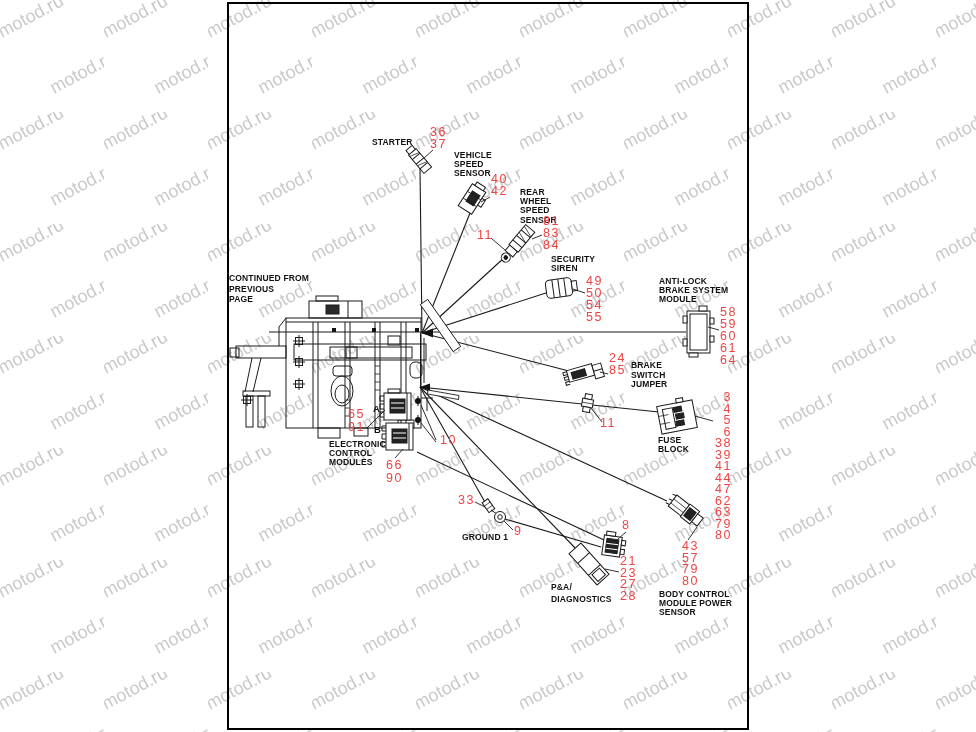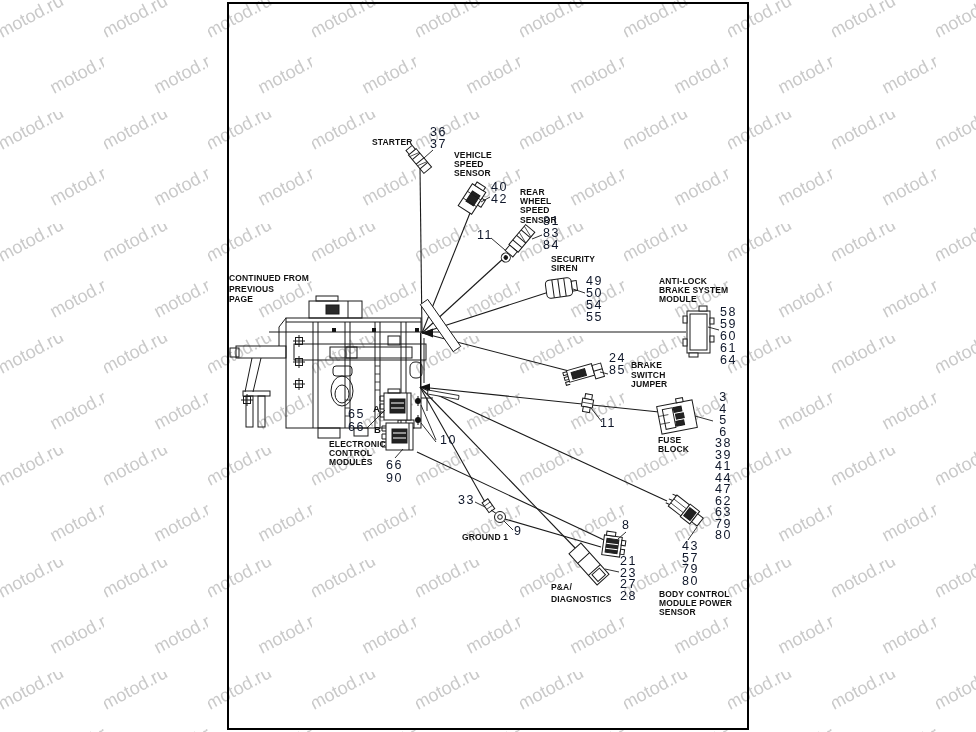--- a/index.html
+++ b/index.html
@@ -8,22 +8,22 @@
     background:#ffffff;font-family:"Liberation Sans",sans-serif;
   }
   #art{position:absolute;left:0;top:0;}
   .lbl{
     position:absolute;color:#111;font:700 8.5px/9.2px "Liberation Sans",sans-serif;
     white-space:pre-line;letter-spacing:.15px;
   }
   .lbl.left{text-align:left;}
   .lbl.wide{line-height:10.5px;}
   .num{
-    position:absolute;color:#0f172a;font:400 12.5px/12px "Liberation Sans",sans-serif;
-    white-space:pre-line;letter-spacing:1.6px;text-align:center;
+    position:absolute;color:#ef4444;font:400 12.5px/12px "Liberation Sans",sans-serif;
+    white-space:pre-line;letter-spacing:1.6px;text-align:right;
   }
   .num.tight{line-height:11.5px;}
   .tag{
     position:absolute;color:#111;font:700 9.5px/10px "Liberation Sans",sans-serif;
   }
 </style>
 </head>
 <body>
 
 <svg id="art" width="976" height="732" viewBox="0 0 976 732">
@@ -261,21 +261,21 @@
 PREVIOUS
 PAGE</div>
 
 <div class="lbl" style="left:372px;top:138px;width:46px">STARTER</div>
 <div class="num" style="left:430px;top:126px">36
 37</div>
 
 <div class="lbl" style="left:454px;top:151px;width:48px">VEHICLE
 SPEED
 SENSOR</div>
-<div class="num" style="left:491px;top:181px">40
+<div class="num" style="left:491px;top:173px">40
 42</div>
 
 <div class="lbl" style="left:520px;top:188px;width:58px">REAR WHEEL
 SPEED
 SENSOR</div>
 <div class="num" style="left:543px;top:215px">81
 83
 84</div>
 <div class="num" style="left:477px;top:229px">11</div>
 
@@ -332,21 +332,21 @@
 27
 28</div>
 <div class="lbl" style="left:551px;top:581px;width:68px;line-height:12px">P&amp;A/
 DIAGNOSTICS</div>
 
 <div class="num" style="left:458px;top:494px">33</div>
 <div class="num" style="left:514px;top:525px">9</div>
 <div class="lbl" style="left:462px;top:533px;width:52px">GROUND 1</div>
 
 <div class="num" style="left:348px;top:408px;line-height:13px">65
-66</div>
+91</div>
 <div class="tag" style="left:373px;top:404px">A</div>
 <div class="tag" style="left:374px;top:425px">B</div>
 <div class="lbl" style="left:329px;top:440px;width:46px">ELECTRONIC
 CONTROL
 MODULES</div>
 <div class="num" style="left:386px;top:459px;line-height:13px">66
 90</div>
 <div class="num" style="left:440px;top:434px">10</div>
 
 </body></html>

